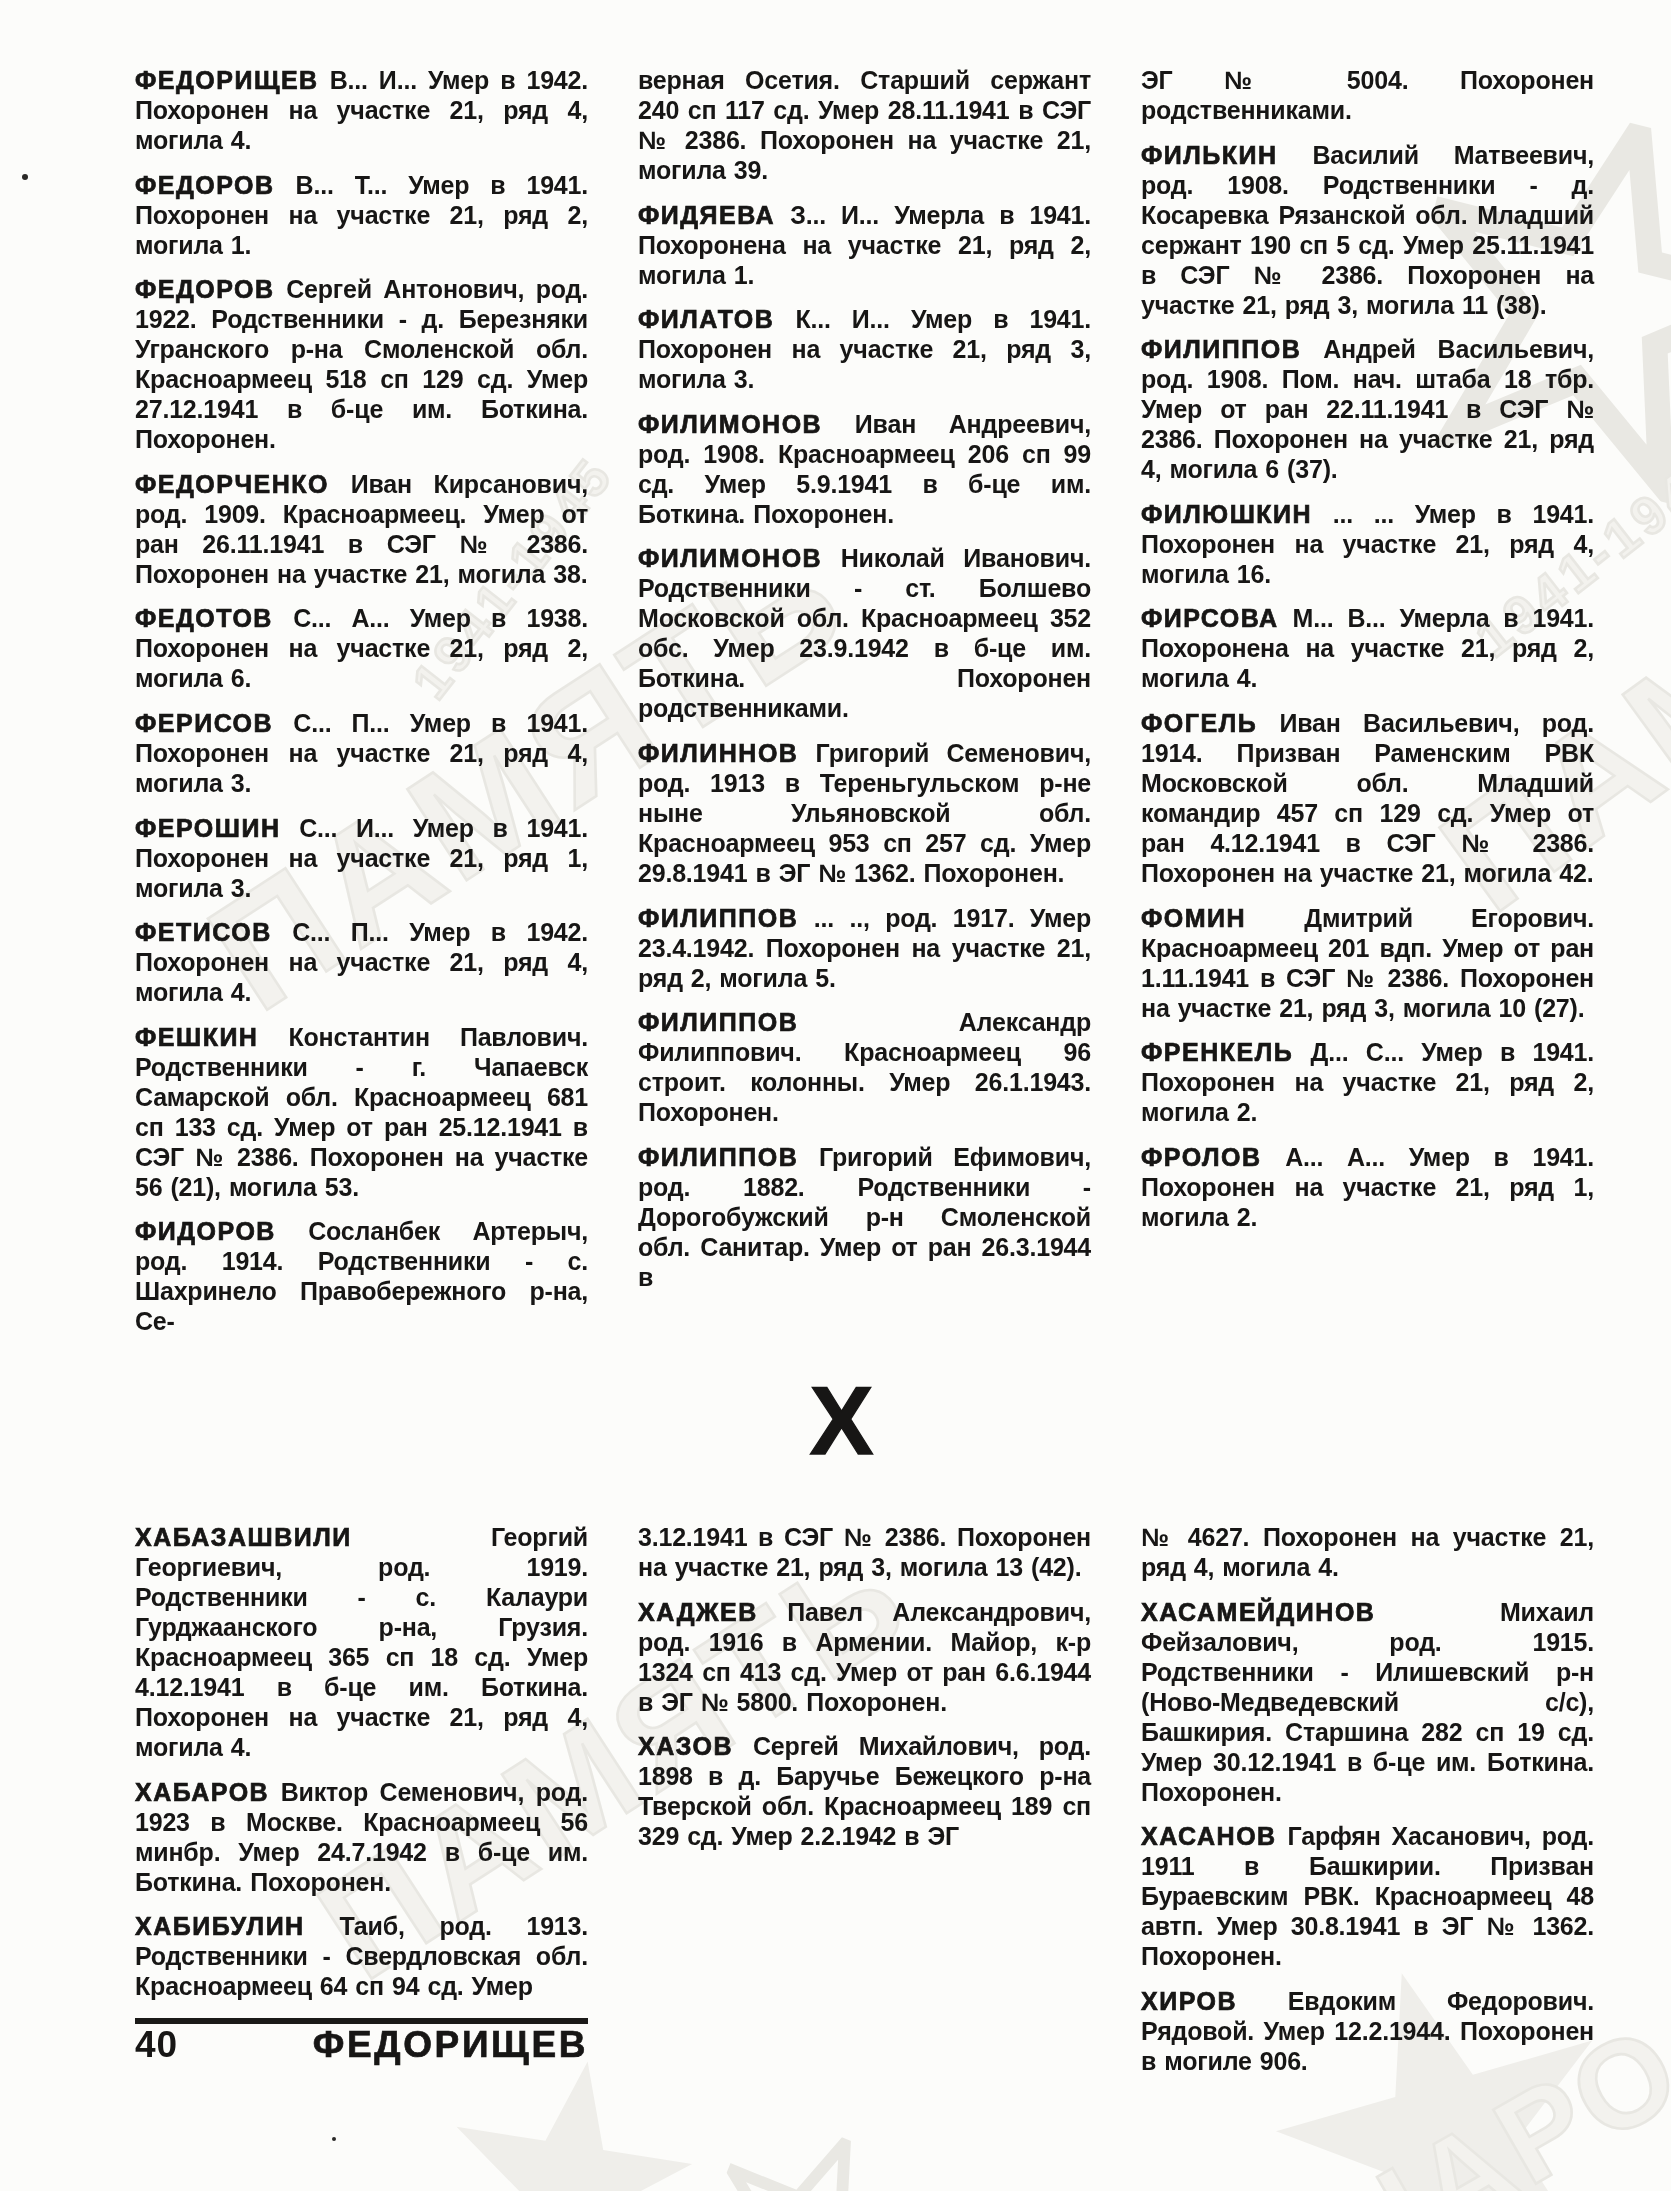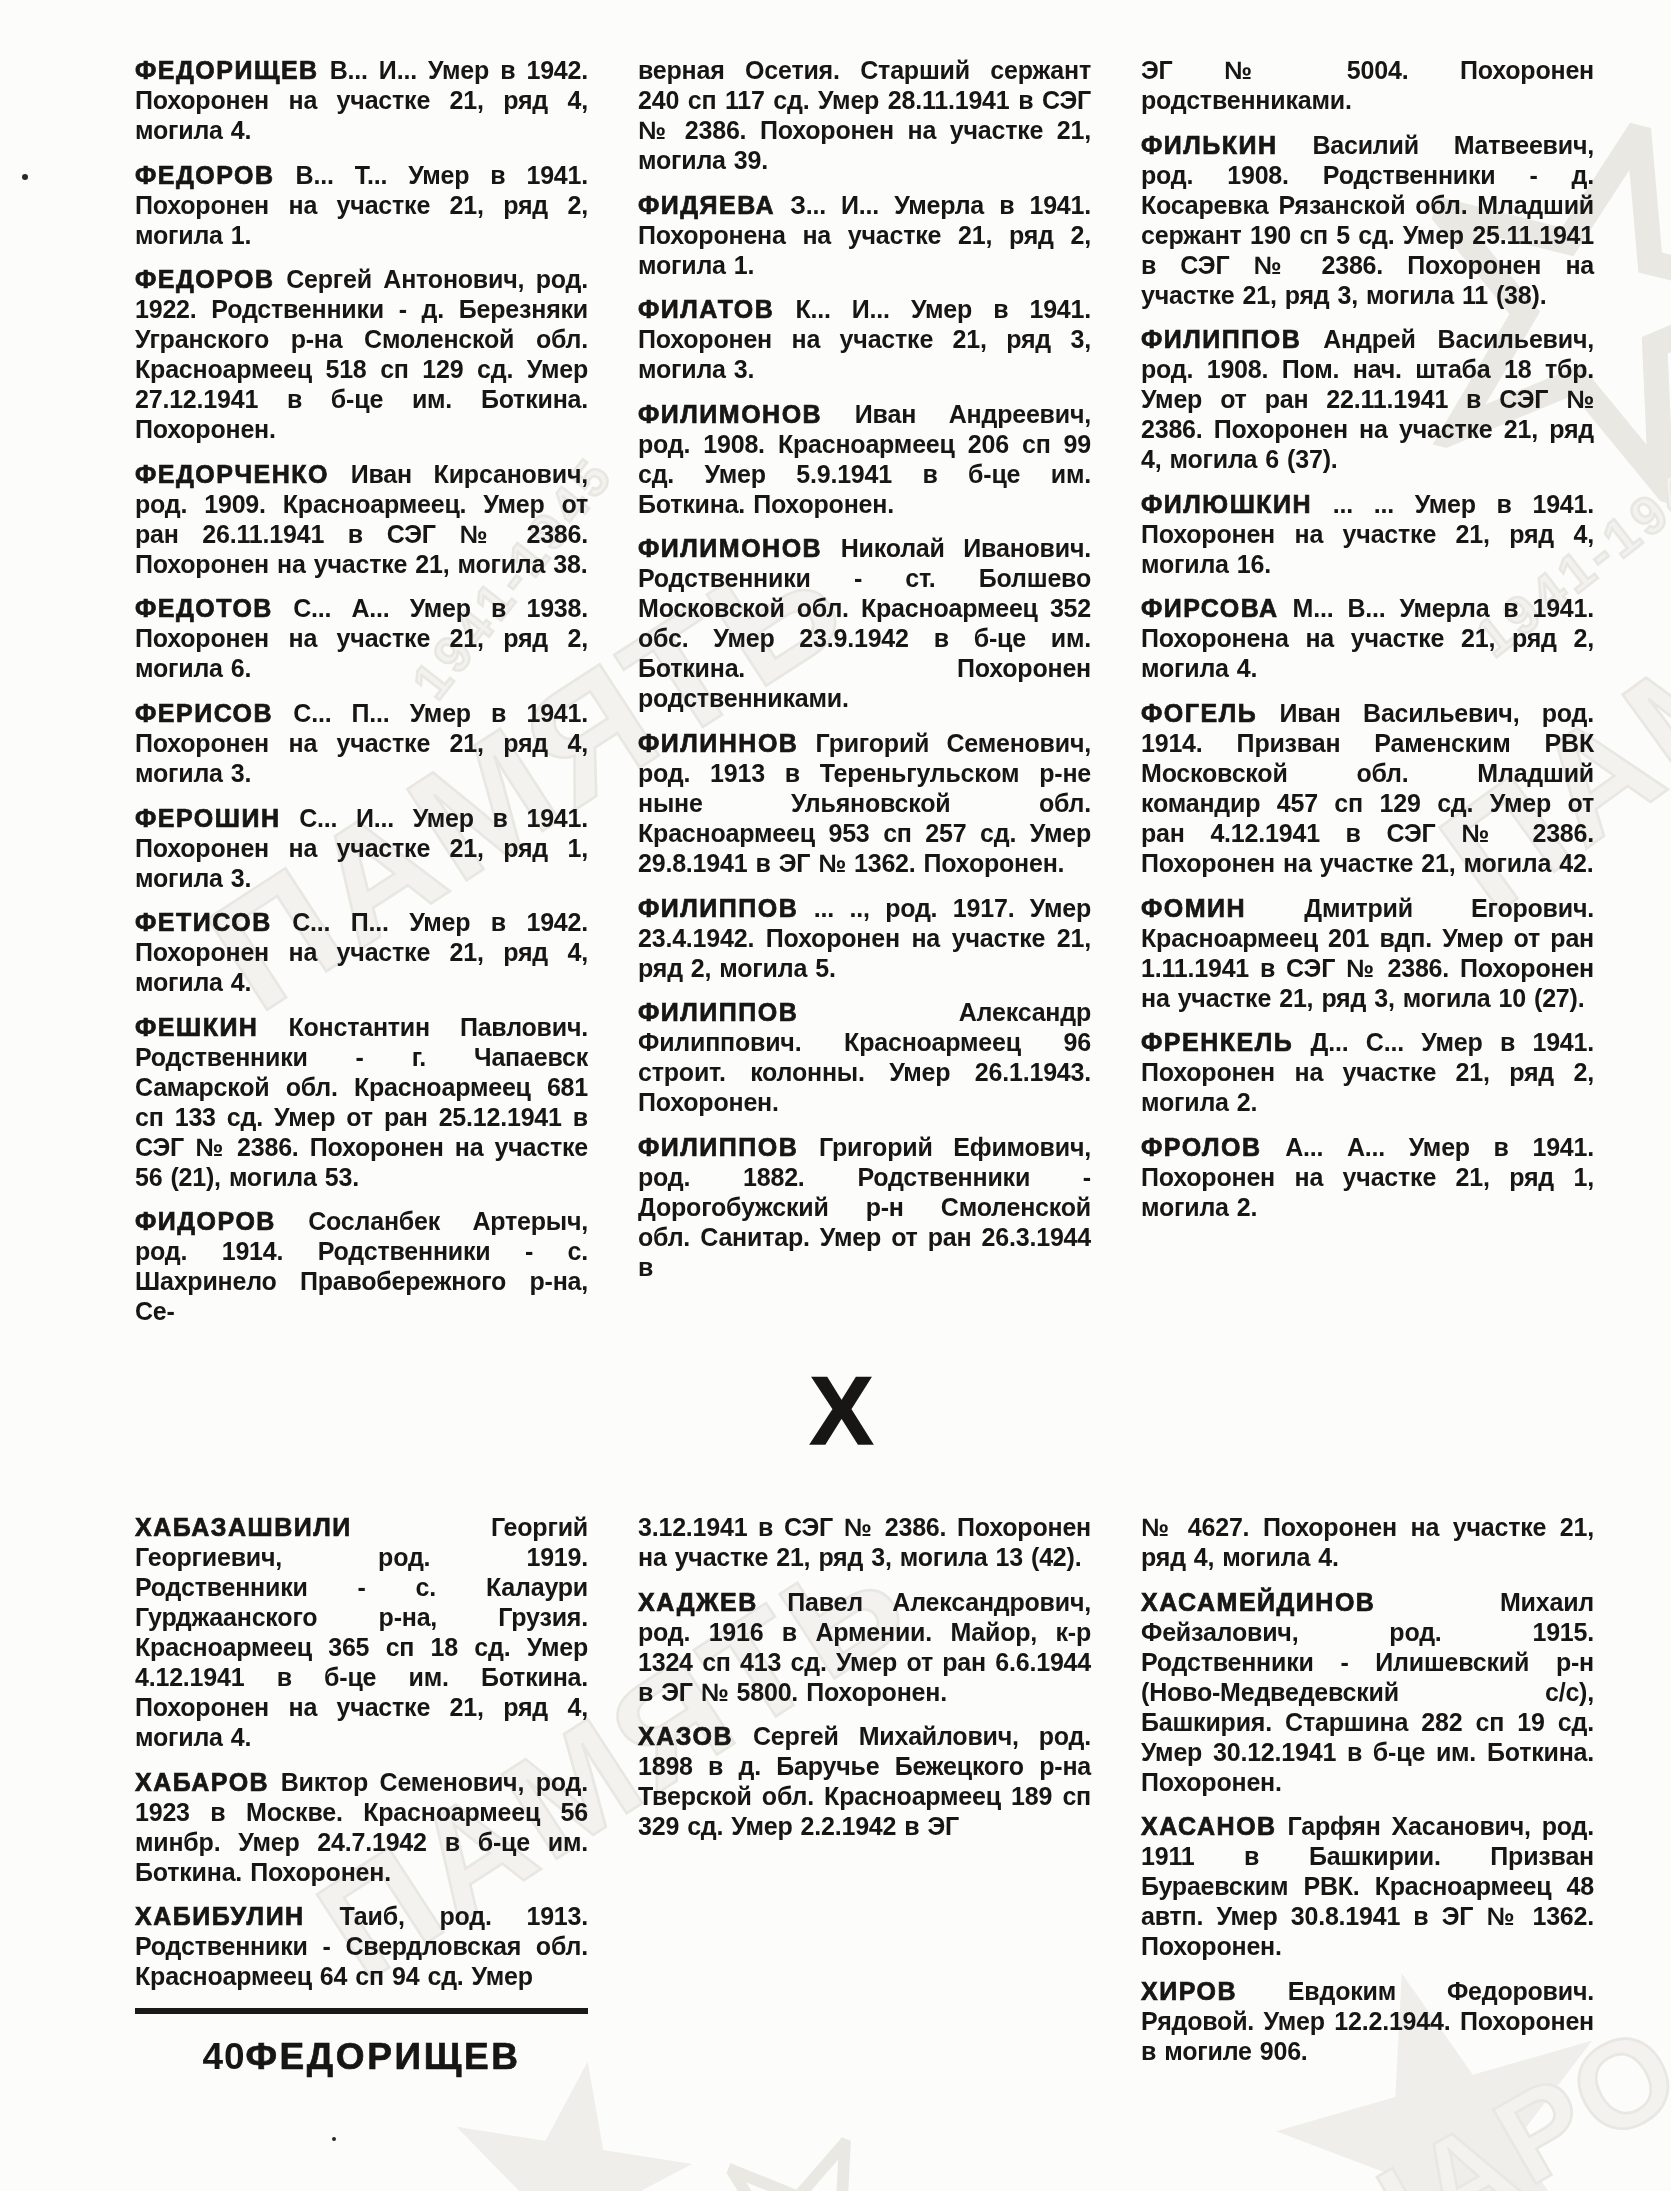--- a/index.html
+++ b/index.html
@@ -11,21 +11,21 @@
     -webkit-font-smoothing:antialiased;
   }
   .wm{position:absolute;z-index:0;pointer-events:none;user-select:none;white-space:nowrap;}
   .wm-text{
     font-weight:bold;color:#f3f2ee;
     -webkit-text-stroke:2.6px #e8e7e2;
     text-stroke:2.6px #e8e7e2;
     letter-spacing:5.1px;
   }
   .speck{position:absolute;background:#2a2927;border-radius:50%;z-index:2;}
-  .content{position:absolute;left:135px;top:55px;width:1457px;z-index:1;}
+  .content{position:absolute;left:135px;top:65px;width:1457px;z-index:1;}
   .cols{display:flex;gap:50px;align-items:flex-start;}
   .col{width:453px;flex:0 0 453px;}
   p.entry{
     margin:0 0 14.6px 0;
     font-size:25px;line-height:30px;
     letter-spacing:-0.2px;word-spacing:1.3px;
     text-align:justify;
   }
   .surname{
     letter-spacing:1.5px;
@@ -34,22 +34,21 @@
   .divider{
     text-align:center;
     font-size:96px;line-height:96px;
     margin:22px 0 53px 0;
     transform:translateX(-22px);
     -webkit-text-stroke:1.3px currentColor;
   }
   .footer{
     margin-top:17px;
     border-top:6px solid #1b1a18;
-    padding-top:22px;
-    display:flex;justify-content:center;align-items:baseline;
+    display:flex;justify-content:space-between;align-items:baseline;
     font-size:37px;letter-spacing:0.9px;
   }
   .footer .fk{letter-spacing:2.6px;-webkit-text-stroke:0.7px currentColor;}
   svg.star{display:block;}
 </style>
 </head>
 <body>
 
 <div class="wm" style="left:1417px;top:120px;transform:rotate(14deg);">
   <svg class="star" width="360" height="360" viewBox="0 0 100 100">

